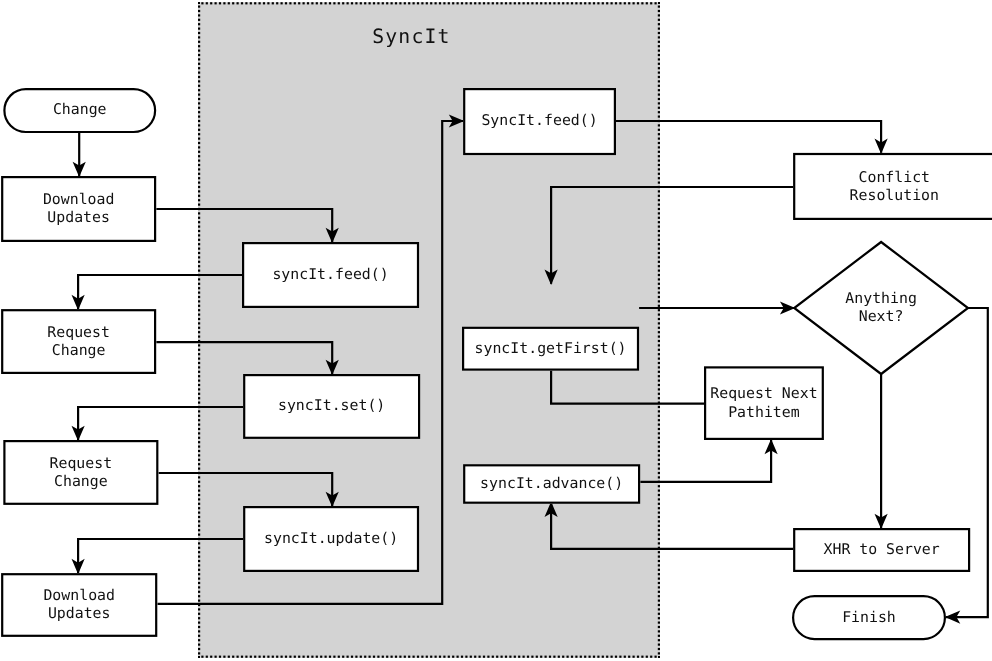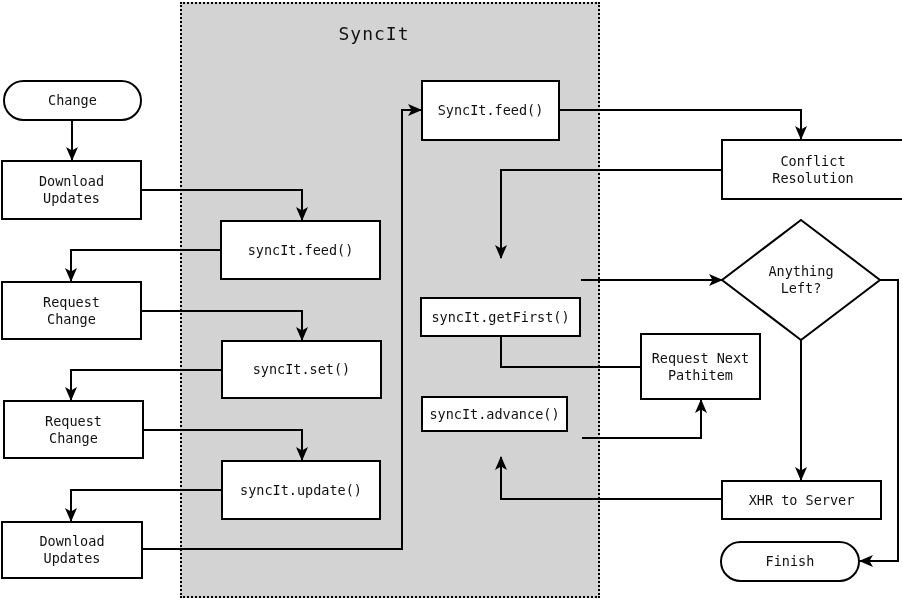--- a/index.html
+++ b/index.html
@@ -121,28 +121,28 @@
   <div class="node" style="left:220px; top:220px; width:161px; height:60px;">syncIt.feed()</div>
 
   <div class="node" style="left:221px; top:460px; width:160px; height:60px;">syncIt.update()</div>
 
   <div class="node" style="left:221px; top:340px; width:161px; height:59px;">syncIt.set()</div>
 
   <div class="node" style="left:421px; top:80px; width:139px; height:61px;">SyncIt.feed()</div>
 
   <div class="node" style="left:420px; top:258px; width:161px; height:40px;margin-top:39px;">syncIt.getFirst()</div>
 
-  <div class="node" style="left:421px; top:396px; width:147px; height:36px;text-align:right;">syncIt.advance()</div>
+  <div class="node" style="left:421px; top:422px; width:161px; height:36px;text-align:right;">syncIt.advance()</div>
 
   <div class="node" style="left:721px; top:139px; width:184px; height:61px;">Conflict
 Resolution</div>
 
   <div class="ghost" style="left:741px; top:250px; width:120px; height:60px;">Anything
-Left?</div>
+Next?</div>
 
-  <div class="node" style="left:640px; top:333px; width:121px; height:67px;">Request Next
+  <div class="node" style="left:640px; top:333px; width:109px; height:67px;">Request Next
 Pathitem</div>
 
   <div class="node" style="left:721px; top:480px; width:161px; height:40px;">XHR to Server</div>
 
   <div class="node stadium" style="left:720px; top:541px; width:140px; height:41px;">Finish</div>
 
 </div>
 
 </body></html>

